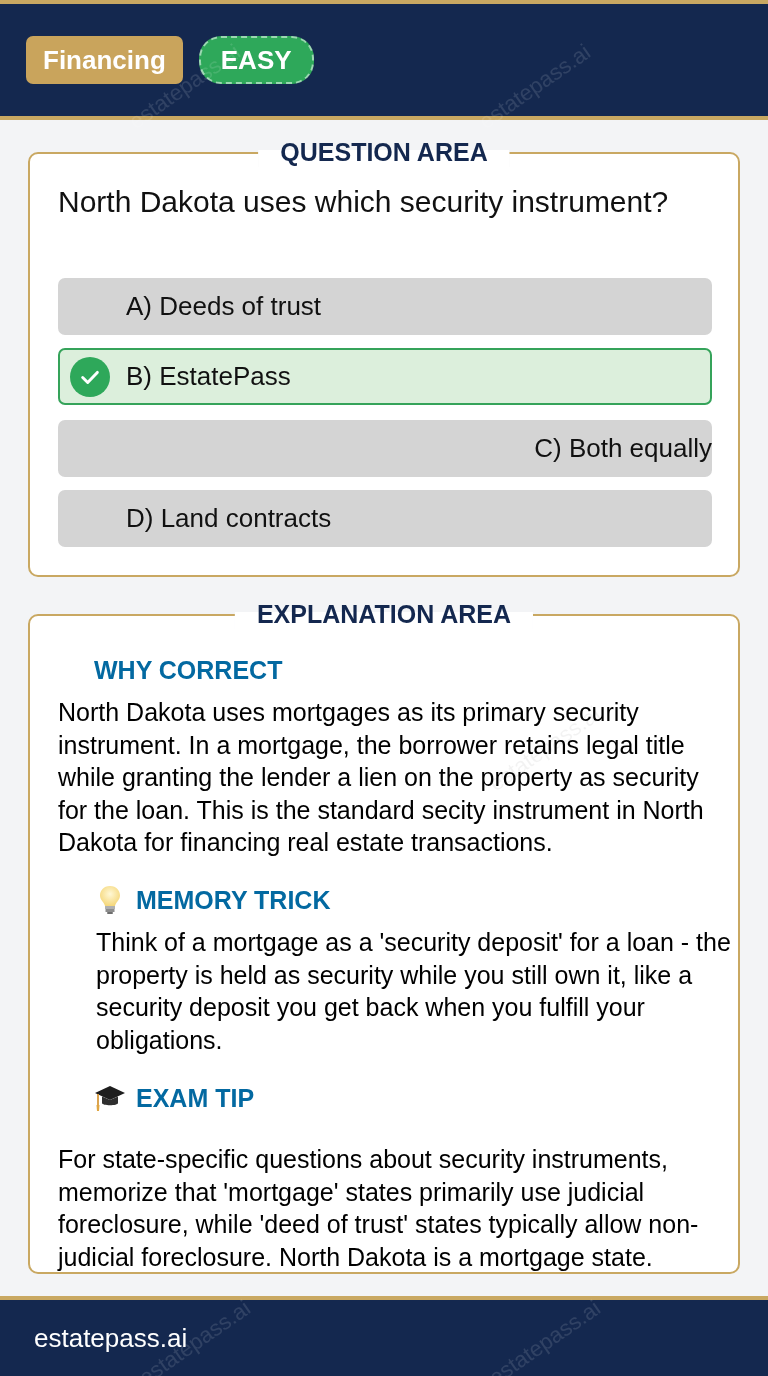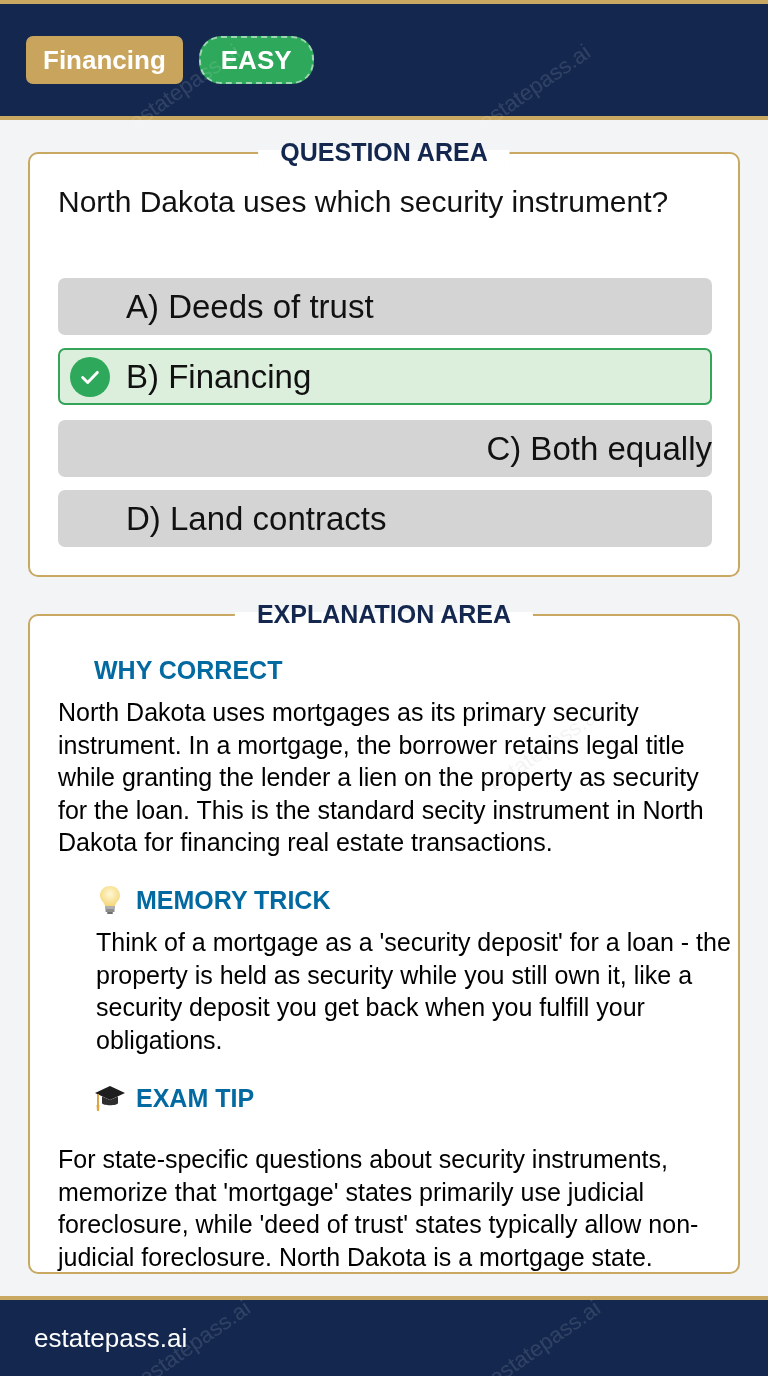--- a/index.html
+++ b/index.html
@@ -101,21 +101,21 @@
     .option {
       position: absolute;
       left: 28px;
       width: 654px;
       height: 57px;
       background: #d4d4d4;
       border-radius: 7px;
       display: flex;
       align-items: center;
       padding-left: 68px;
-      font-size: 33px;
+      font-size: 26px;
       color: #111111;
     }
     .option.correct {
       background: #dcefdc;
       border: 2.5px solid #35a35a;
       padding-left: 66px;
     }
     .check-icon {
       position: absolute;
       left: 10px;
@@ -199,21 +199,21 @@
   <div class="option" style="top:124px;">
     <span>A) Deeds of trust</span>
   </div>
 
   <div class="option correct" style="top:194px;">
     <span class="check-icon">
       <svg width="22" height="22" viewBox="0 0 24 24">
           <path d="M4 12.5 L9.5 18 L20 7" fill="none" stroke="#ffffff" stroke-width="3.2" stroke-linecap="round" stroke-linejoin="round"></path>
         </svg>
     </span>
-    <span>B) Financing</span>
+    <span>B) EstatePass</span>
   </div>
 
   <div class="option" style="top:266px;justify-content:flex-end;">
     <span>C) Both equally</span>
   </div>
 
   <div class="option" style="top:336px;">
     <span>D) Land contracts</span>
   </div>
 </div>

